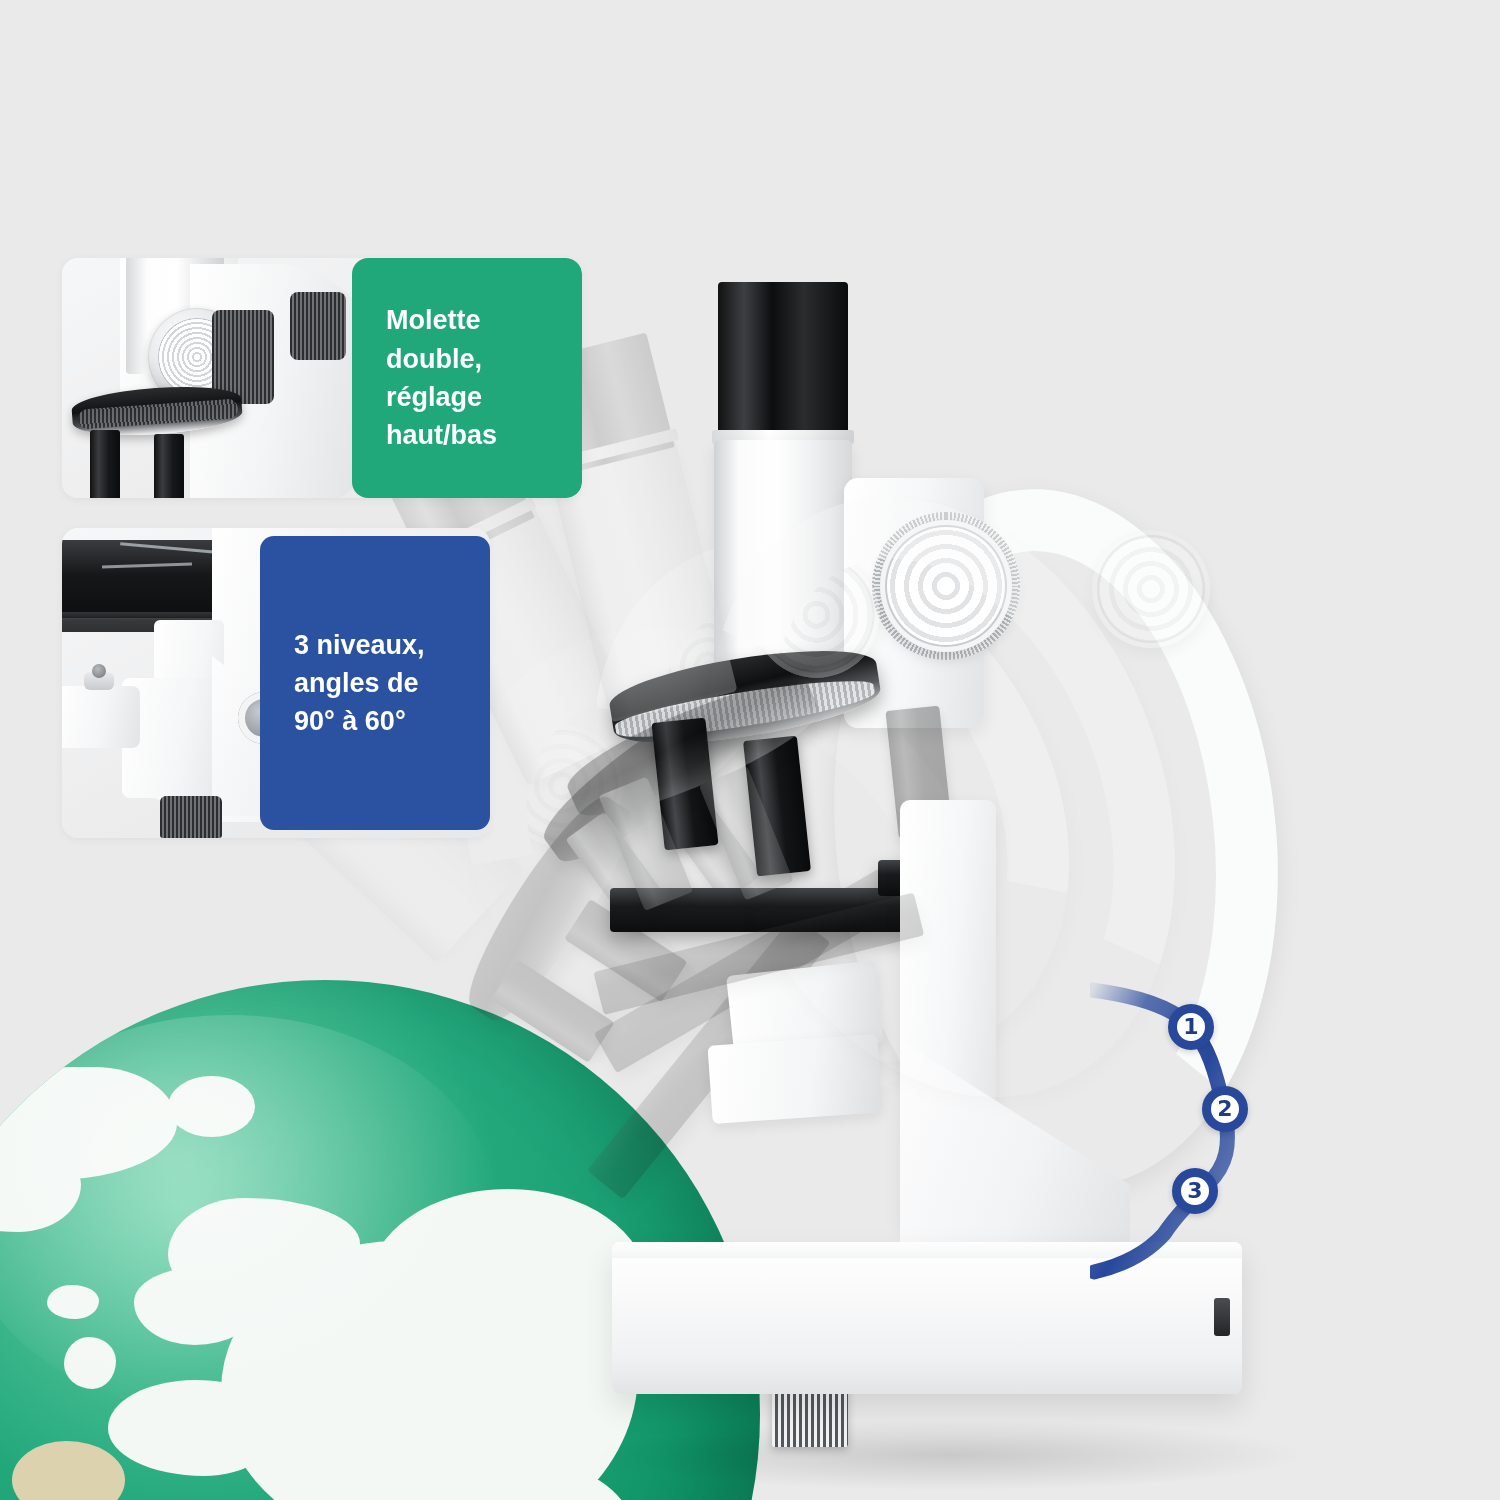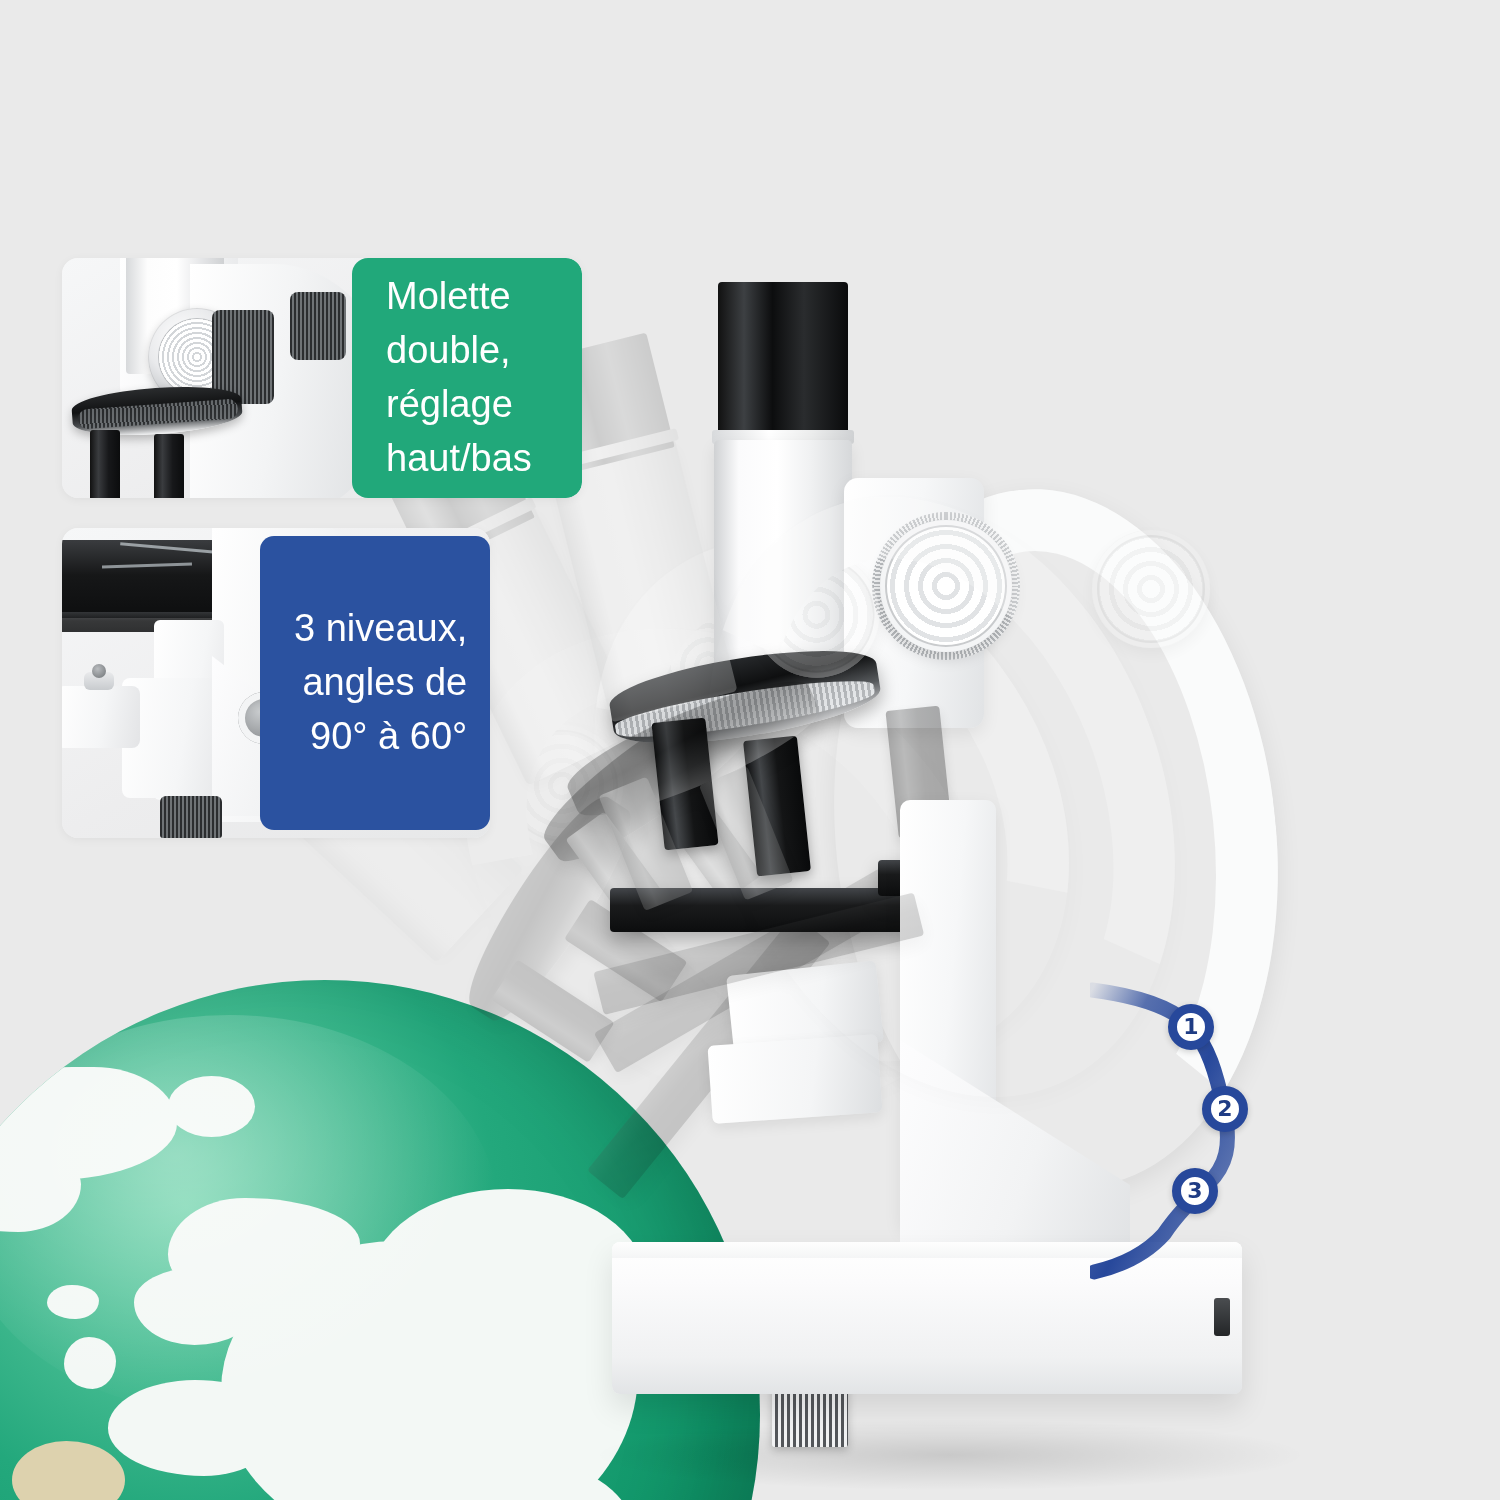--- a/index.html
+++ b/index.html
@@ -72,43 +72,43 @@
 
   
   .feature-card {
     position: absolute;
     border-radius: 16px;
     overflow: hidden;
     background: #f2f2f2;
     box-shadow: 0 2px 10px rgba(0,0,0,.05);
   }
   #card-top    { left: 62px; top: 258px;  width: 520px; height: 240px; }
-  #card-bottom { left: 62px; top: 528px;  width: 428px; height: 310px; text-align: right; }
+  #card-bottom { left: 62px; top: 528px;  width: 428px; height: 310px; }
 
   .photo {
     position: absolute;
     left: 0; top: 0; width: 100%; height: 100%;
     background: linear-gradient(150deg,#f6f7f8 0%,#ededee 55%,#e7e8e9 100%);
   }
   .callout {
     position: absolute;
     top: 0; bottom: 0;
     right: 0;
     border-radius: 16px;
     display: flex;
     align-items: center;
     padding-left: 34px;
     box-sizing: border-box;
   }
   #callout-green { width: 230px; background: #21a87a; }
   #callout-blue  { width: 230px; background: #2b52a0; top: 8px; bottom: 8px; right: 0; border-radius: 14px; }
   .callout-text {
     color: #ffffff;
-    font-size: 38px;
-    font-weight: 400;
+    font-size: 27px;
+    font-weight: 700;
     line-height: 1.42;
     white-space: pre-line;
   }
 
   
   .mini-tube {
     position: absolute;
     background: linear-gradient(90deg,#d7d9db 0%,#fdfdfd 22%,#ffffff 52%,#e4e5e7 78%,#cfd1d3 100%);
     border-radius: 4px;
   }

